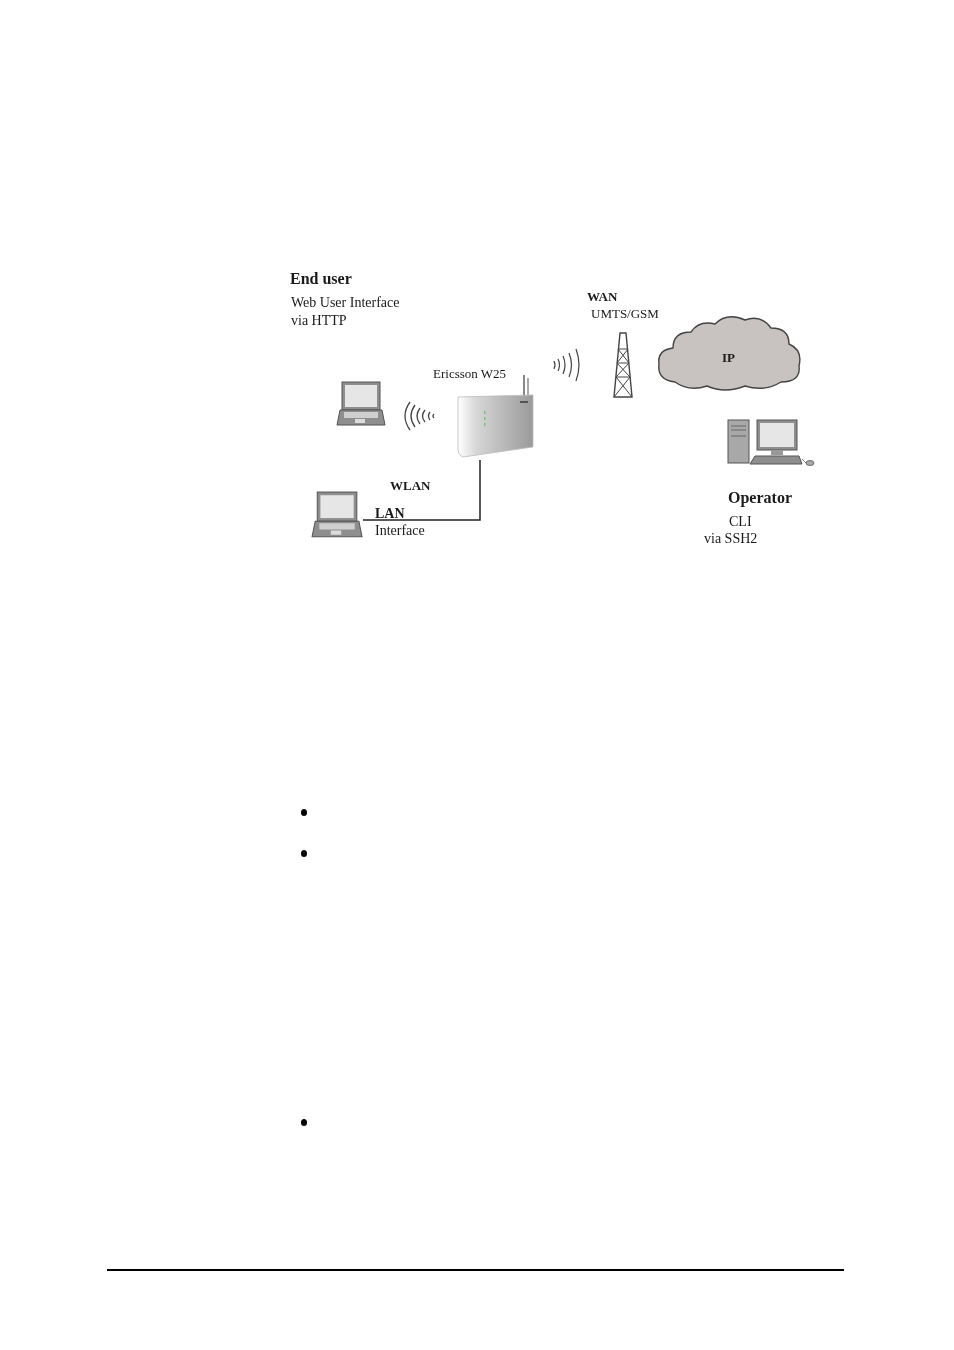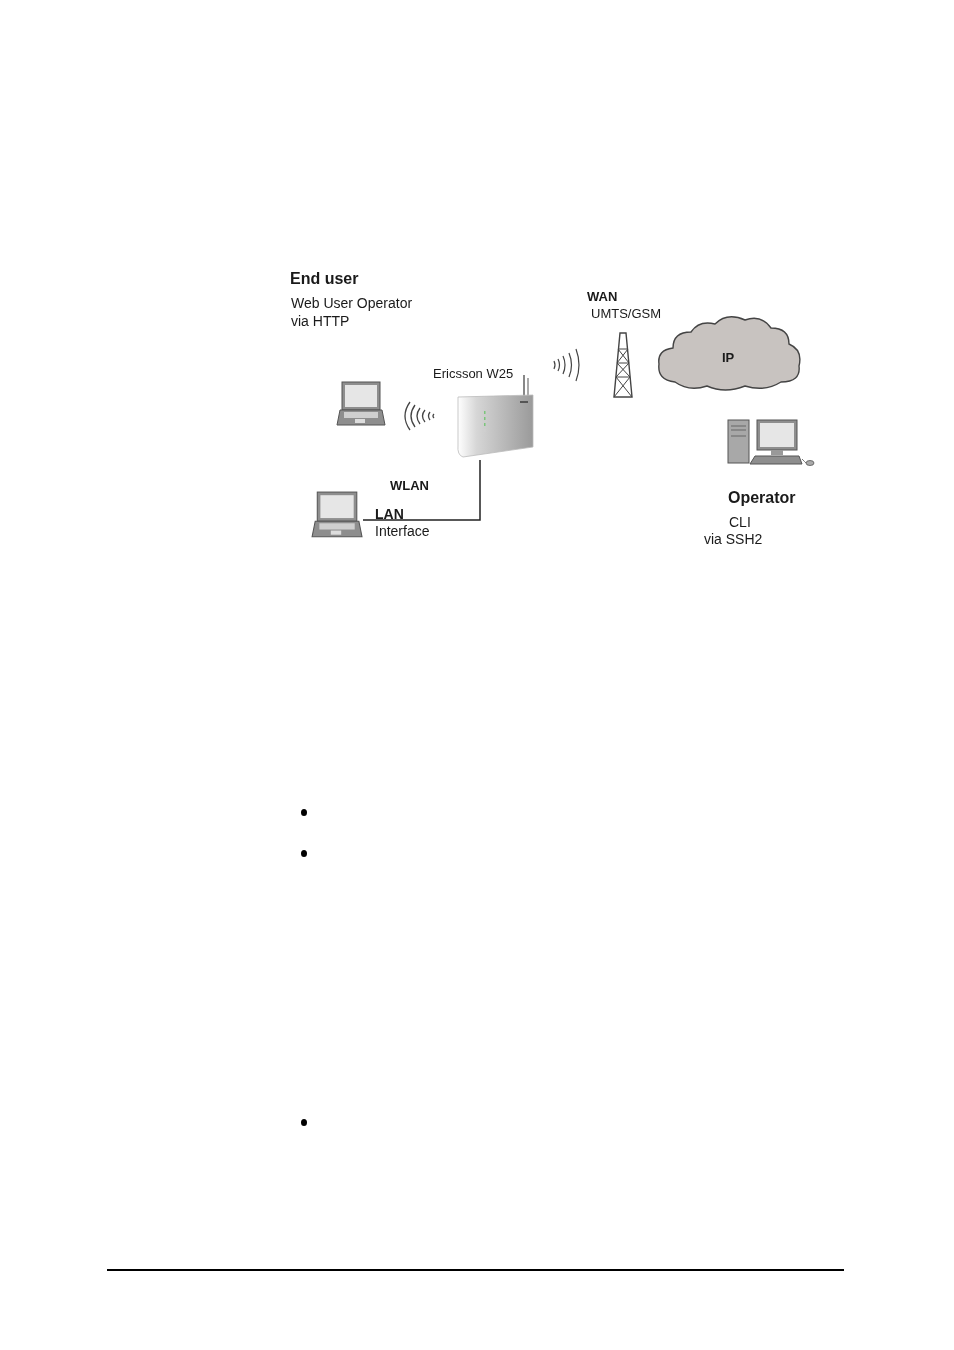--- a/index.html
+++ b/index.html
@@ -1,33 +1,33 @@
 <!DOCTYPE html>
 <html><head>
 <meta charset="utf-8">
 <style>
   html, body { margin: 0; padding: 0; background: #ffffff; }
   body { width: 954px; height: 1350px; position: relative; overflow: hidden; font-family: "Liberation Sans", sans-serif; color: #1a1a1a; }
   .diagram { position: absolute; left: 280px; top: 260px; width: 580px; height: 300px; }
-  .lbl { position: absolute; white-space: nowrap; font-family: Liberation Sans, sans-serif; }
+  .lbl { position: absolute; white-space: nowrap; font-family: Liberation Serif, serif; }
   .bold { font-weight: bold; }
   .t16 { font-size: 16px; }
   .t14 { font-size: 14px; }
   .t13 { font-size: 13px; }
   .bullet { position: absolute; width: 6px; height: 7px; border-radius: 50%; background: #000; }
   .footer-rule { position: absolute; left: 107px; top: 1269px; width: 737px; height: 2px; background: #000; }
   svg { position: absolute; overflow: visible; }
 </style>
 </head>
 <body>
 
 <div class="diagram">
 
   <div class="lbl bold t16" style="left:10px; top:10px;">End user</div>
-  <div class="lbl t14" style="left:11px; top:35px;">Web User Operator</div>
+  <div class="lbl t14" style="left:11px; top:35px;">Web User Interface</div>
   <div class="lbl t14" style="left:11px; top:53px;text-align:center;">via HTTP</div>
 
   <div class="lbl bold t13" style="left:307px; top:29px;text-align:center;">WAN</div>
   <div class="lbl t13" style="left:287px; top:46px;margin-left:24px;">UMTS/GSM</div>
 
   <div class="lbl t13" style="left:153px; top:106px;">Ericsson W25</div>
 
   <div class="lbl bold t13" style="left:110px; top:182px;margin-top:36px;">WLAN</div>
 
   <div class="lbl bold t14" style="left:95px; top:246px;">LAN</div>

